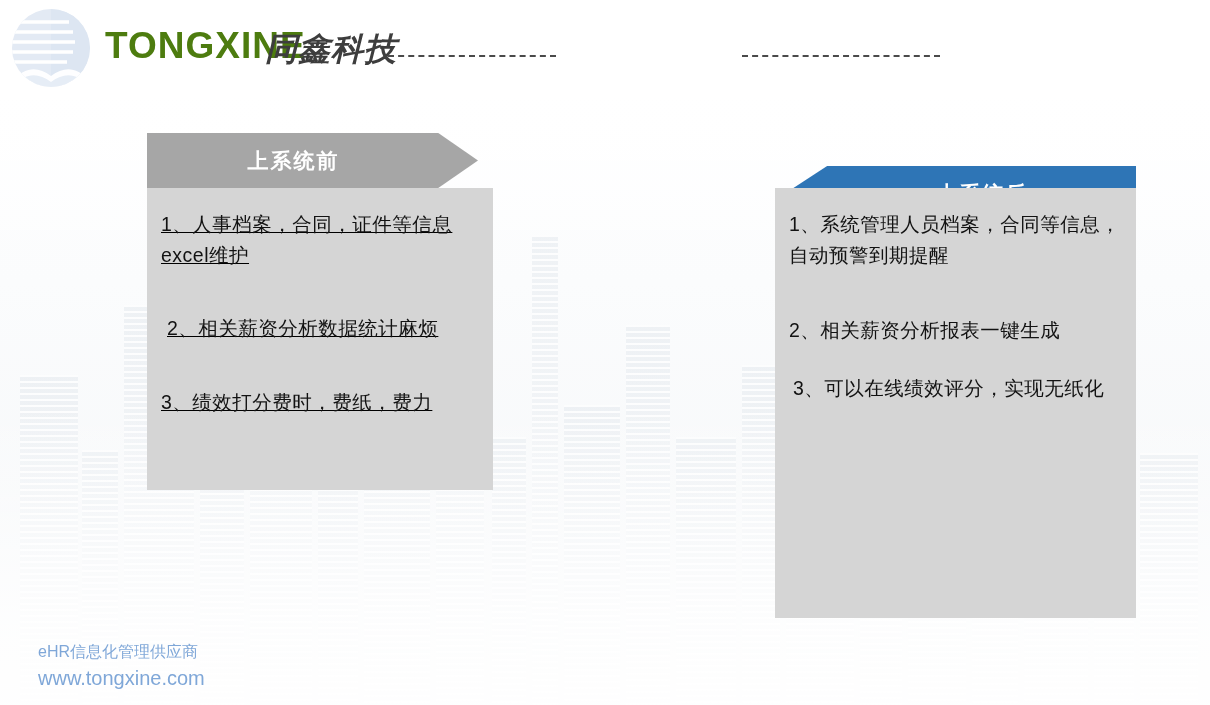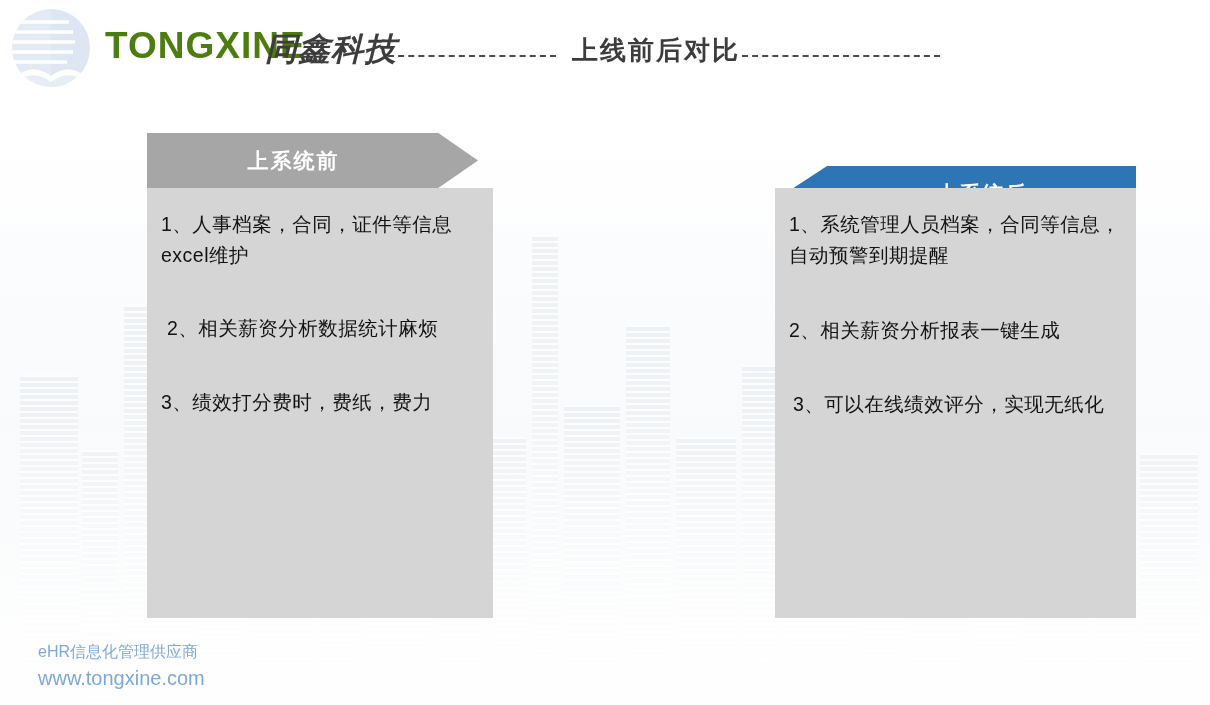--- a/index.html
+++ b/index.html
@@ -86,38 +86,38 @@
   }
 
   
   .panel-left{ left:137px; top:133px; width:346px; height:485px; }
   .panel-left .panel-head{
     width:331px;
     background:#A6A6A6;
     clip-path:polygon(0 0, 88% 0, 100% 50%, 88% 100%, 0 100%);
   }
   .panel-left .panel-head span{ margin-right:38px; }
-  .panel-left .panel-body{ left:0; top:55px; width:346px; height:430px; padding:16px 0 0 14px; }
+  .panel-left .panel-body{ left:0; top:55px; width:346px; height:302px; padding:16px 0 0 14px;text-decoration:underline; }
   .panel-left .panel-body p.i1{ margin-top:5px; }
   .panel-left .panel-body p.i2{ margin-top:42px; padding-left:6px; }
   .panel-left .panel-body p.i3{ margin-top:44px; }
 
   
   .panel-right{ left:765px; top:133px; width:361px; height:485px; }
   .panel-right .panel-head{
     left:10px; width:351px;
     background:#2E75B6;
     clip-path:polygon(12% 0, 100% 0, 100% 100%, 12% 100%, 0 50%);
     margin-top:33px;
   }
   .panel-right .panel-head span{ margin-left:44px; }
   .panel-right .panel-body{ left:0; top:55px; width:361px; height:430px; padding:16px 12px 0 14px; }
   .panel-right .panel-body p.i1{ margin-top:5px; }
   .panel-right .panel-body p.i2{ margin-top:44px; }
-  .panel-right .panel-body p.i3{ margin-top:44px; padding-left:4px; }
+  .panel-right .panel-body p.i3{ margin-top:28px; padding-left:4px; }
 
   
   .center{
     position:absolute; left:483px; top:133px; width:282px; height:485px;
   }
   .center-label{
     position:absolute; width:100%; text-align:center;
     font-size:19px; color:#1a1a1a; letter-spacing:1px;
   }
   .center-label.top{ top:101px; }
@@ -183,21 +183,20 @@
         <path d="M2 78 C18 60 30 60 44 70 C58 60 70 60 86 78 L86 88 L2 88 Z" fill="#ffffff" opacity="0.95"></path>
         <path d="M2 84 C18 66 30 66 44 76 C58 66 70 66 86 84 L86 92 L2 92 Z" fill="#e6edf6"></path>
       </g>
     </svg>
   </div>
 
   <div class="brand-latin">TONGXINE</div>
   <div class="brand-cn">同鑫科技</div>
 
   <div class="rule left"></div>
-  <div class="page-title">上线前后对比</div>
   <div class="rule right"></div>
 </div>
 
 <div class="stage">
 
   <div class="panel panel-left">
     <div class="panel-head">
       <span>上系统前</span>
     </div>
     <div class="panel-body">

